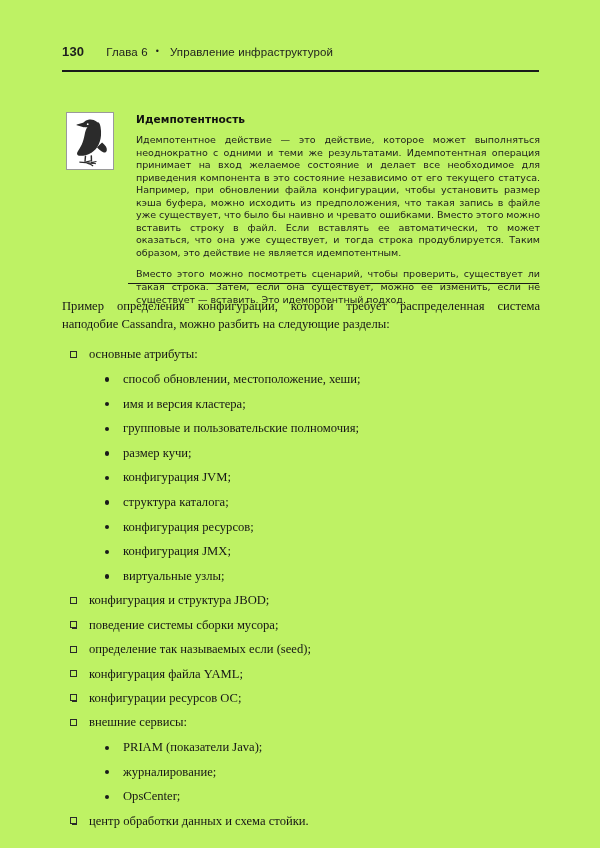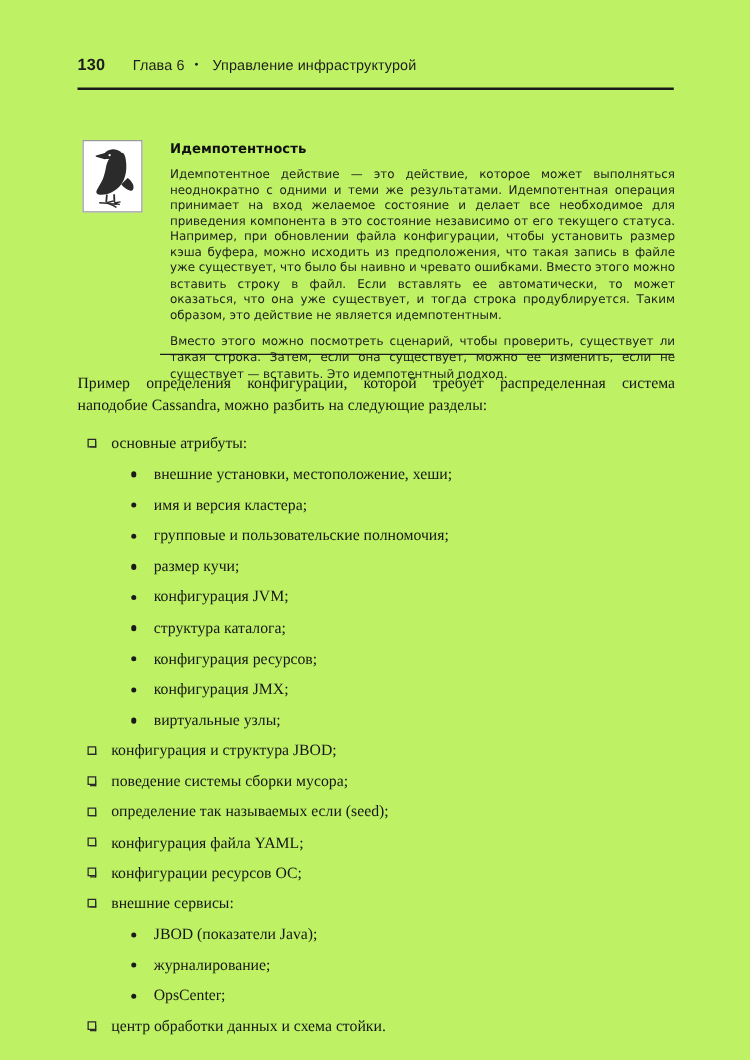--- a/index.html
+++ b/index.html
@@ -249,21 +249,21 @@
 
   <div class="body-area">
     <p class="body-p">Пример определения конфигурации, которой требует распределенная система наподобие Cassandra, можно разбить на следующие разделы:</p>
 
     <ul class="lvl1">
 
       <li>
         <span class="sq"></span>
         <span class="li-text">основные атрибуты:</span>
         <ul class="lvl2">
-          <li><span class="dot"></span><span class="li-text">внешние установки, местоположение, хеши;</span></li>
+          <li><span class="dot"></span><span class="li-text">способ обновлении, местоположение, хеши;</span></li>
           <li><span class="dot"></span><span class="li-text">имя и версия кластера;</span></li>
           <li><span class="dot"></span><span class="li-text">групповые и пользовательские полномочия;</span></li>
           <li><span class="dot"></span><span class="li-text">размер кучи;</span></li>
           <li><span class="dot"></span><span class="li-text">конфигурация JVM;</span></li>
           <li><span class="dot"></span><span class="li-text">структура каталога;</span></li>
           <li><span class="dot"></span><span class="li-text">конфигурация ресурсов;</span></li>
           <li><span class="dot"></span><span class="li-text">конфигурация JMX;</span></li>
           <li><span class="dot"></span><span class="li-text">виртуальные узлы;</span></li>
         </ul>
       </li>
@@ -290,21 +290,21 @@
 
       <li>
         <span class="sq"></span>
         <span class="li-text">конфигурации ресурсов ОС;</span>
       </li>
 
       <li>
         <span class="sq"></span>
         <span class="li-text">внешние сервисы:</span>
         <ul class="lvl2">
-          <li><span class="dot"></span><span class="li-text">JBOD (показатели Java);</span></li>
+          <li><span class="dot"></span><span class="li-text">PRIAM (показатели Java);</span></li>
           <li><span class="dot"></span><span class="li-text">журналирование;</span></li>
           <li><span class="dot"></span><span class="li-text">OpsCenter;</span></li>
         </ul>
       </li>
 
       <li>
         <span class="sq"></span>
         <span class="li-text">центр обработки данных и схема стойки.</span>
       </li>
 

